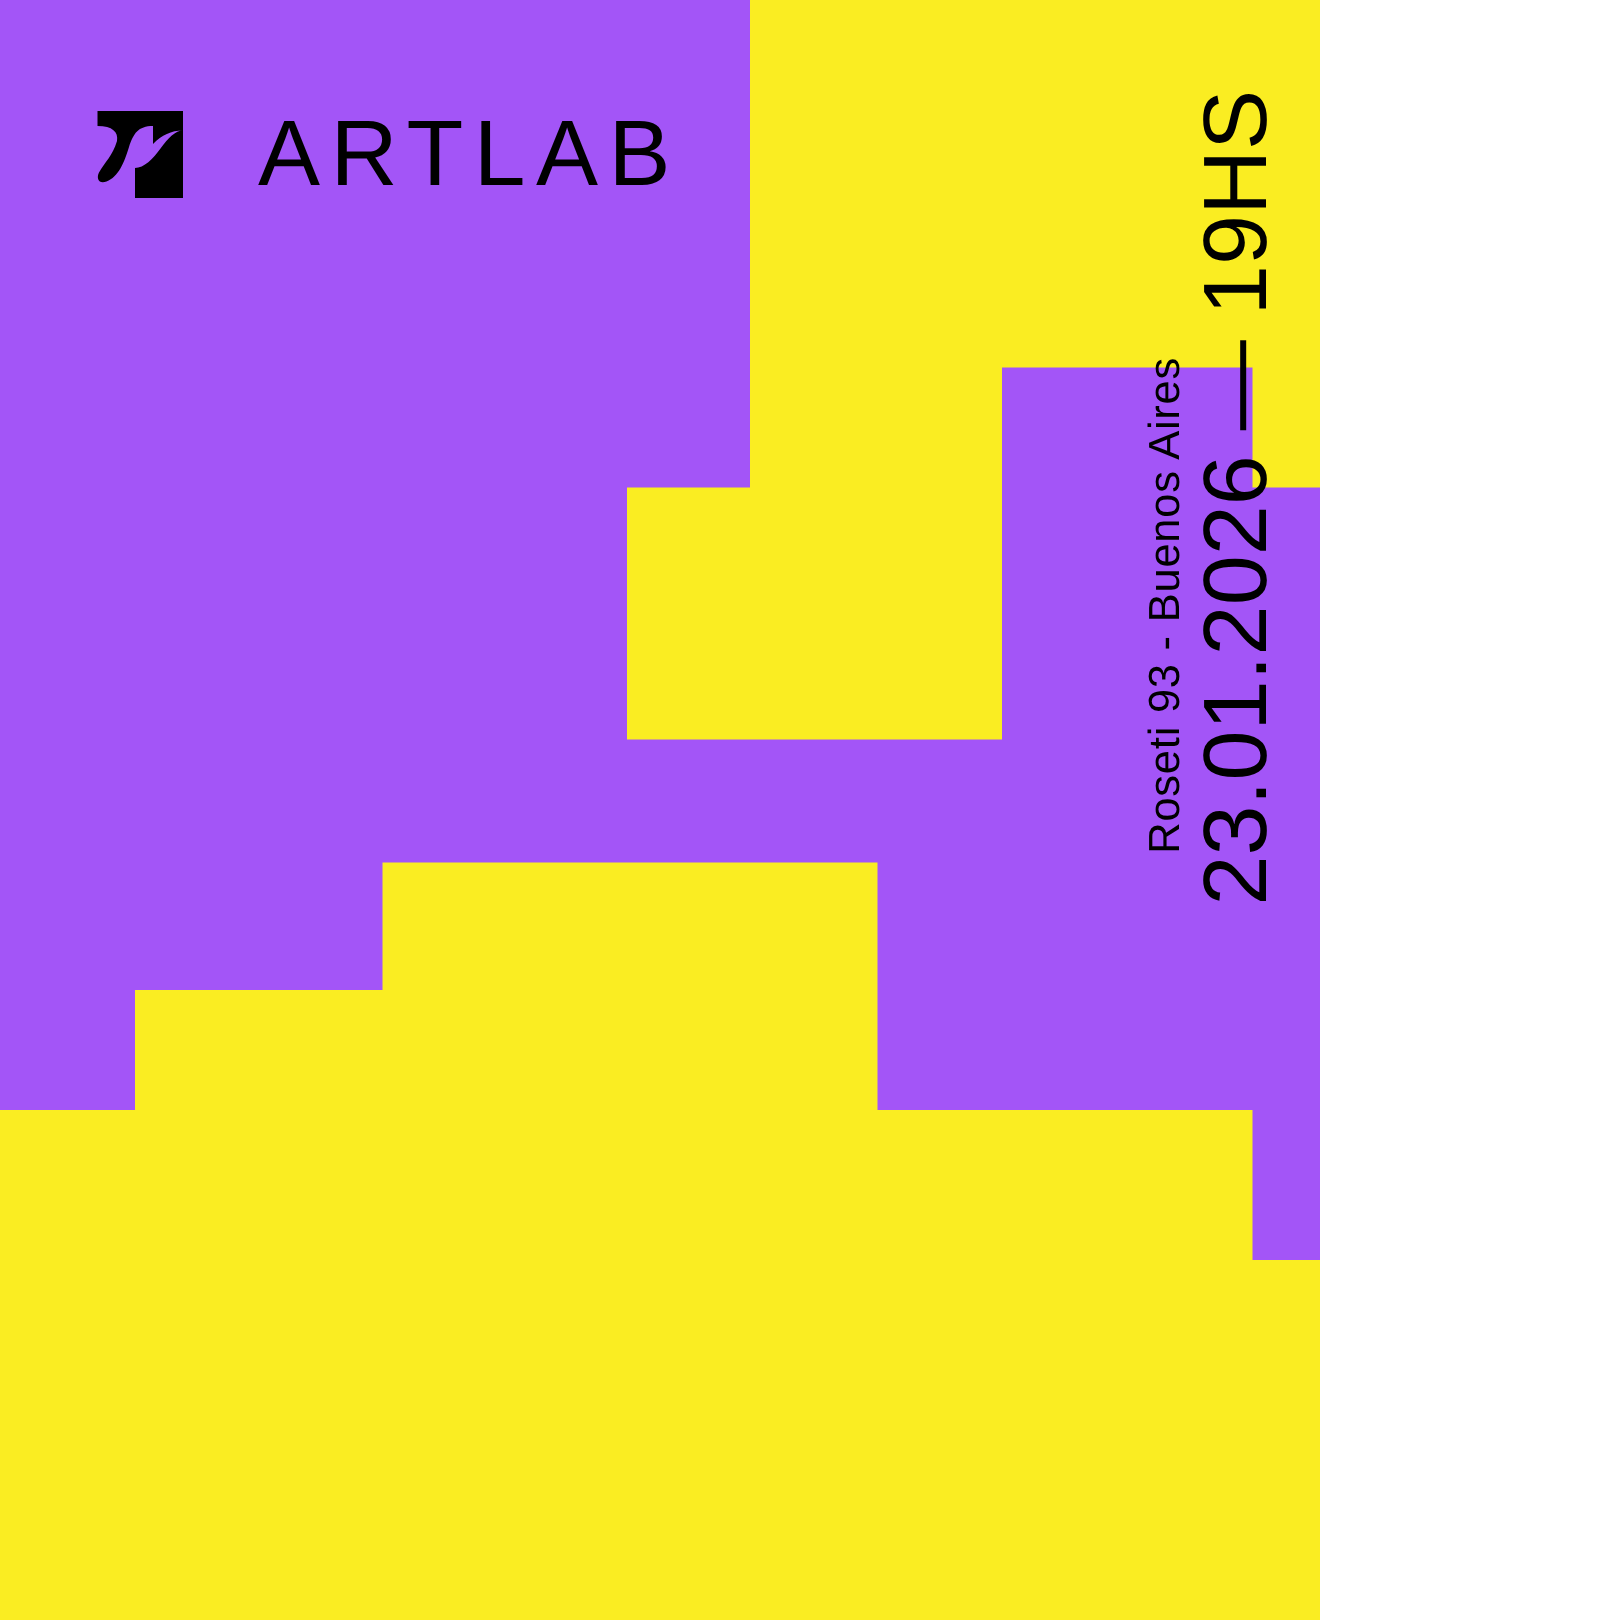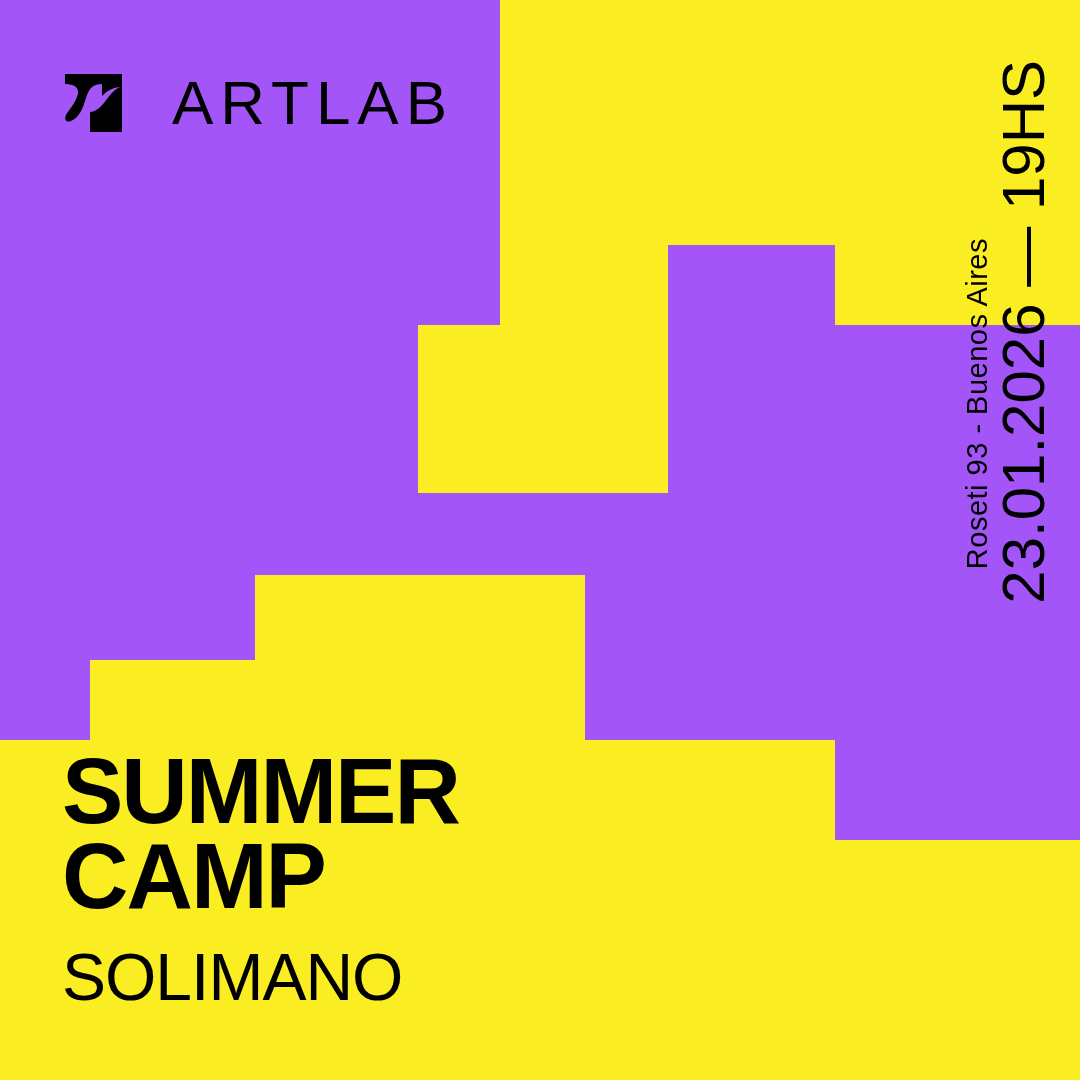--- a/index.html
+++ b/index.html
@@ -7,21 +7,21 @@
 
   html, body {
     width: 1080px;
     height: 1080px;
     overflow: hidden;
     background: #ffffff;
   }
 
   #poster {
     position: relative;
-    width: 1080px;
+    width: 880px;
     height: 1080px;
     font-family: "Liberation Sans", sans-serif;
     overflow: hidden;
   }
 
   
   #bg-canvas {
     position: absolute;
     inset: 0;
     width: 1080px;
@@ -125,19 +125,14 @@
                M60,15 L60,60 L28,60 L28,40 C34,40 40,34 45,27 C50,20 55,15 60,15 Z" fill="#000000"></path>
     </svg>
     <div id="brand-wordmark">ARTLAB</div>
   </div>
 
   <div id="info-rail">
     <div class="vert" id="event-datetime">23.01.2026 — 19HS</div>
     <div class="vert" id="event-venue">Roseti 93 - Buenos Aires</div>
   </div>
 
-  <div id="headline-block">
-    <div id="headline-title">SUMMER
-CAMP</div>
-    <div id="headline-subtitle">SOLIMANO</div>
-  </div>
 
 </div>
 
 </body></html>

